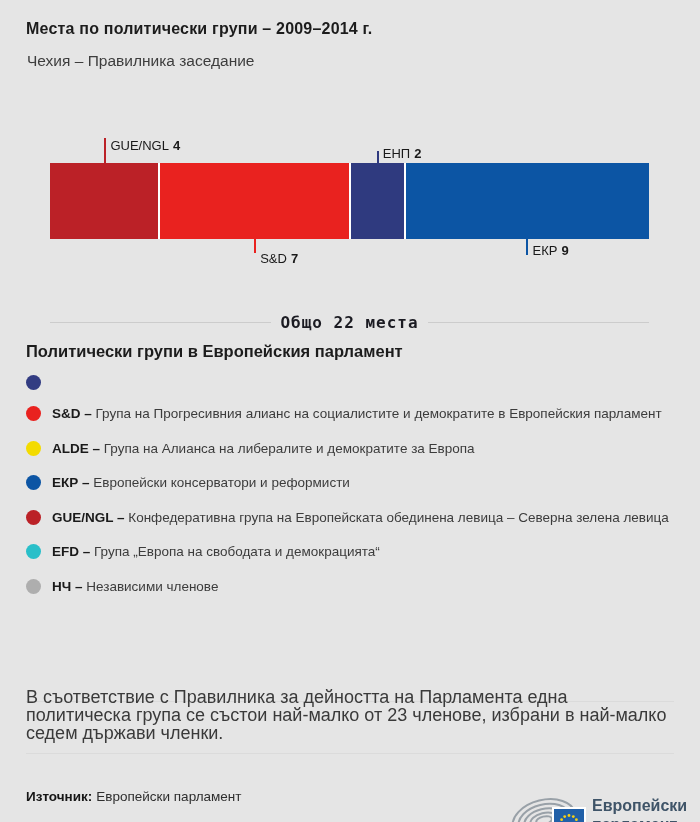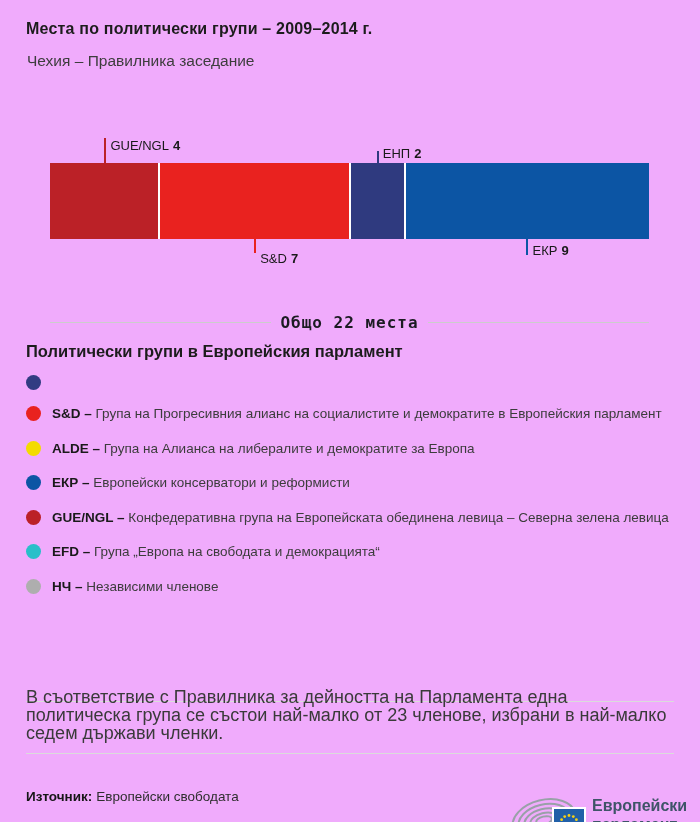--- a/index.html
+++ b/index.html
@@ -2,21 +2,21 @@
 <html><head>
 <meta charset="utf-8">
 <style>
   * { margin:0; padding:0; box-sizing:border-box; }
   html,body { background:#ffffff; }
   body {
     width:700px; height:822px;
     font-family:"Liberation Sans", sans-serif;
     color:#1a1a1a; position:relative; overflow:hidden;
   }
-  .page { position:relative; width:700px; height:822px; background:#f0abfc; }
+  .page { position:relative; width:700px; height:822px; background:#e5e5e5; }
 
   .title { position:absolute; left:26px; top:20px; font-size:16px; font-weight:bold; color:#1c1c1c; letter-spacing:.2px; }
   .subtitle { position:absolute; left:27px; top:52px; font-size:15.5px; color:#3d3d3d; }
 
   
   .chart { position:absolute; left:0; top:130px; width:700px; height:145px;text-align:center; }
   .bar { position:absolute; left:50px; top:33px; width:599px; height:76px; display:flex; gap:2px; background:#fff; }
   .seg { height:100%; }
   .tick { position:absolute; width:2px; }
   .callout { position:absolute; font-size:13px; white-space:nowrap; color:#1a1a1a; }
@@ -110,21 +110,21 @@
         <span class="dot" style="background: rgb(174, 174, 174);"></span>
         <span class="legend-text"><b>НЧ – </b><span>Независими членове</span></span>
       </li>
     </ul>
 
   <div class="rule rule-1"></div>
   <p class="note">В съответствие с Правилника за дейността на Парламента една политическа група се състои най-малко от 23 членове, избрани в най-малко седем държави членки.</p>
   <div class="rule rule-2"></div>
 
   <div class="source">
-    <b>Източник:</b><span>Европейски свободата</span>
+    <b>Източник:</b><span>Европейски парламент</span>
   </div>
 
   <div class="ep-logo">
     <svg width="76" height="48" viewBox="0 0 76 48">
       <g fill="none" stroke="#99a1a8" stroke-width="2" transform="rotate(-14 36 24)">
         <ellipse cx="34" cy="24" rx="32" ry="20.5"></ellipse>
         <ellipse cx="34" cy="24" rx="26" ry="16"></ellipse>
         <ellipse cx="34" cy="24" rx="20" ry="11.5"></ellipse>
         <ellipse cx="34" cy="24" rx="14" ry="7.5"></ellipse>
         <ellipse cx="34" cy="24" rx="8" ry="4"></ellipse>

